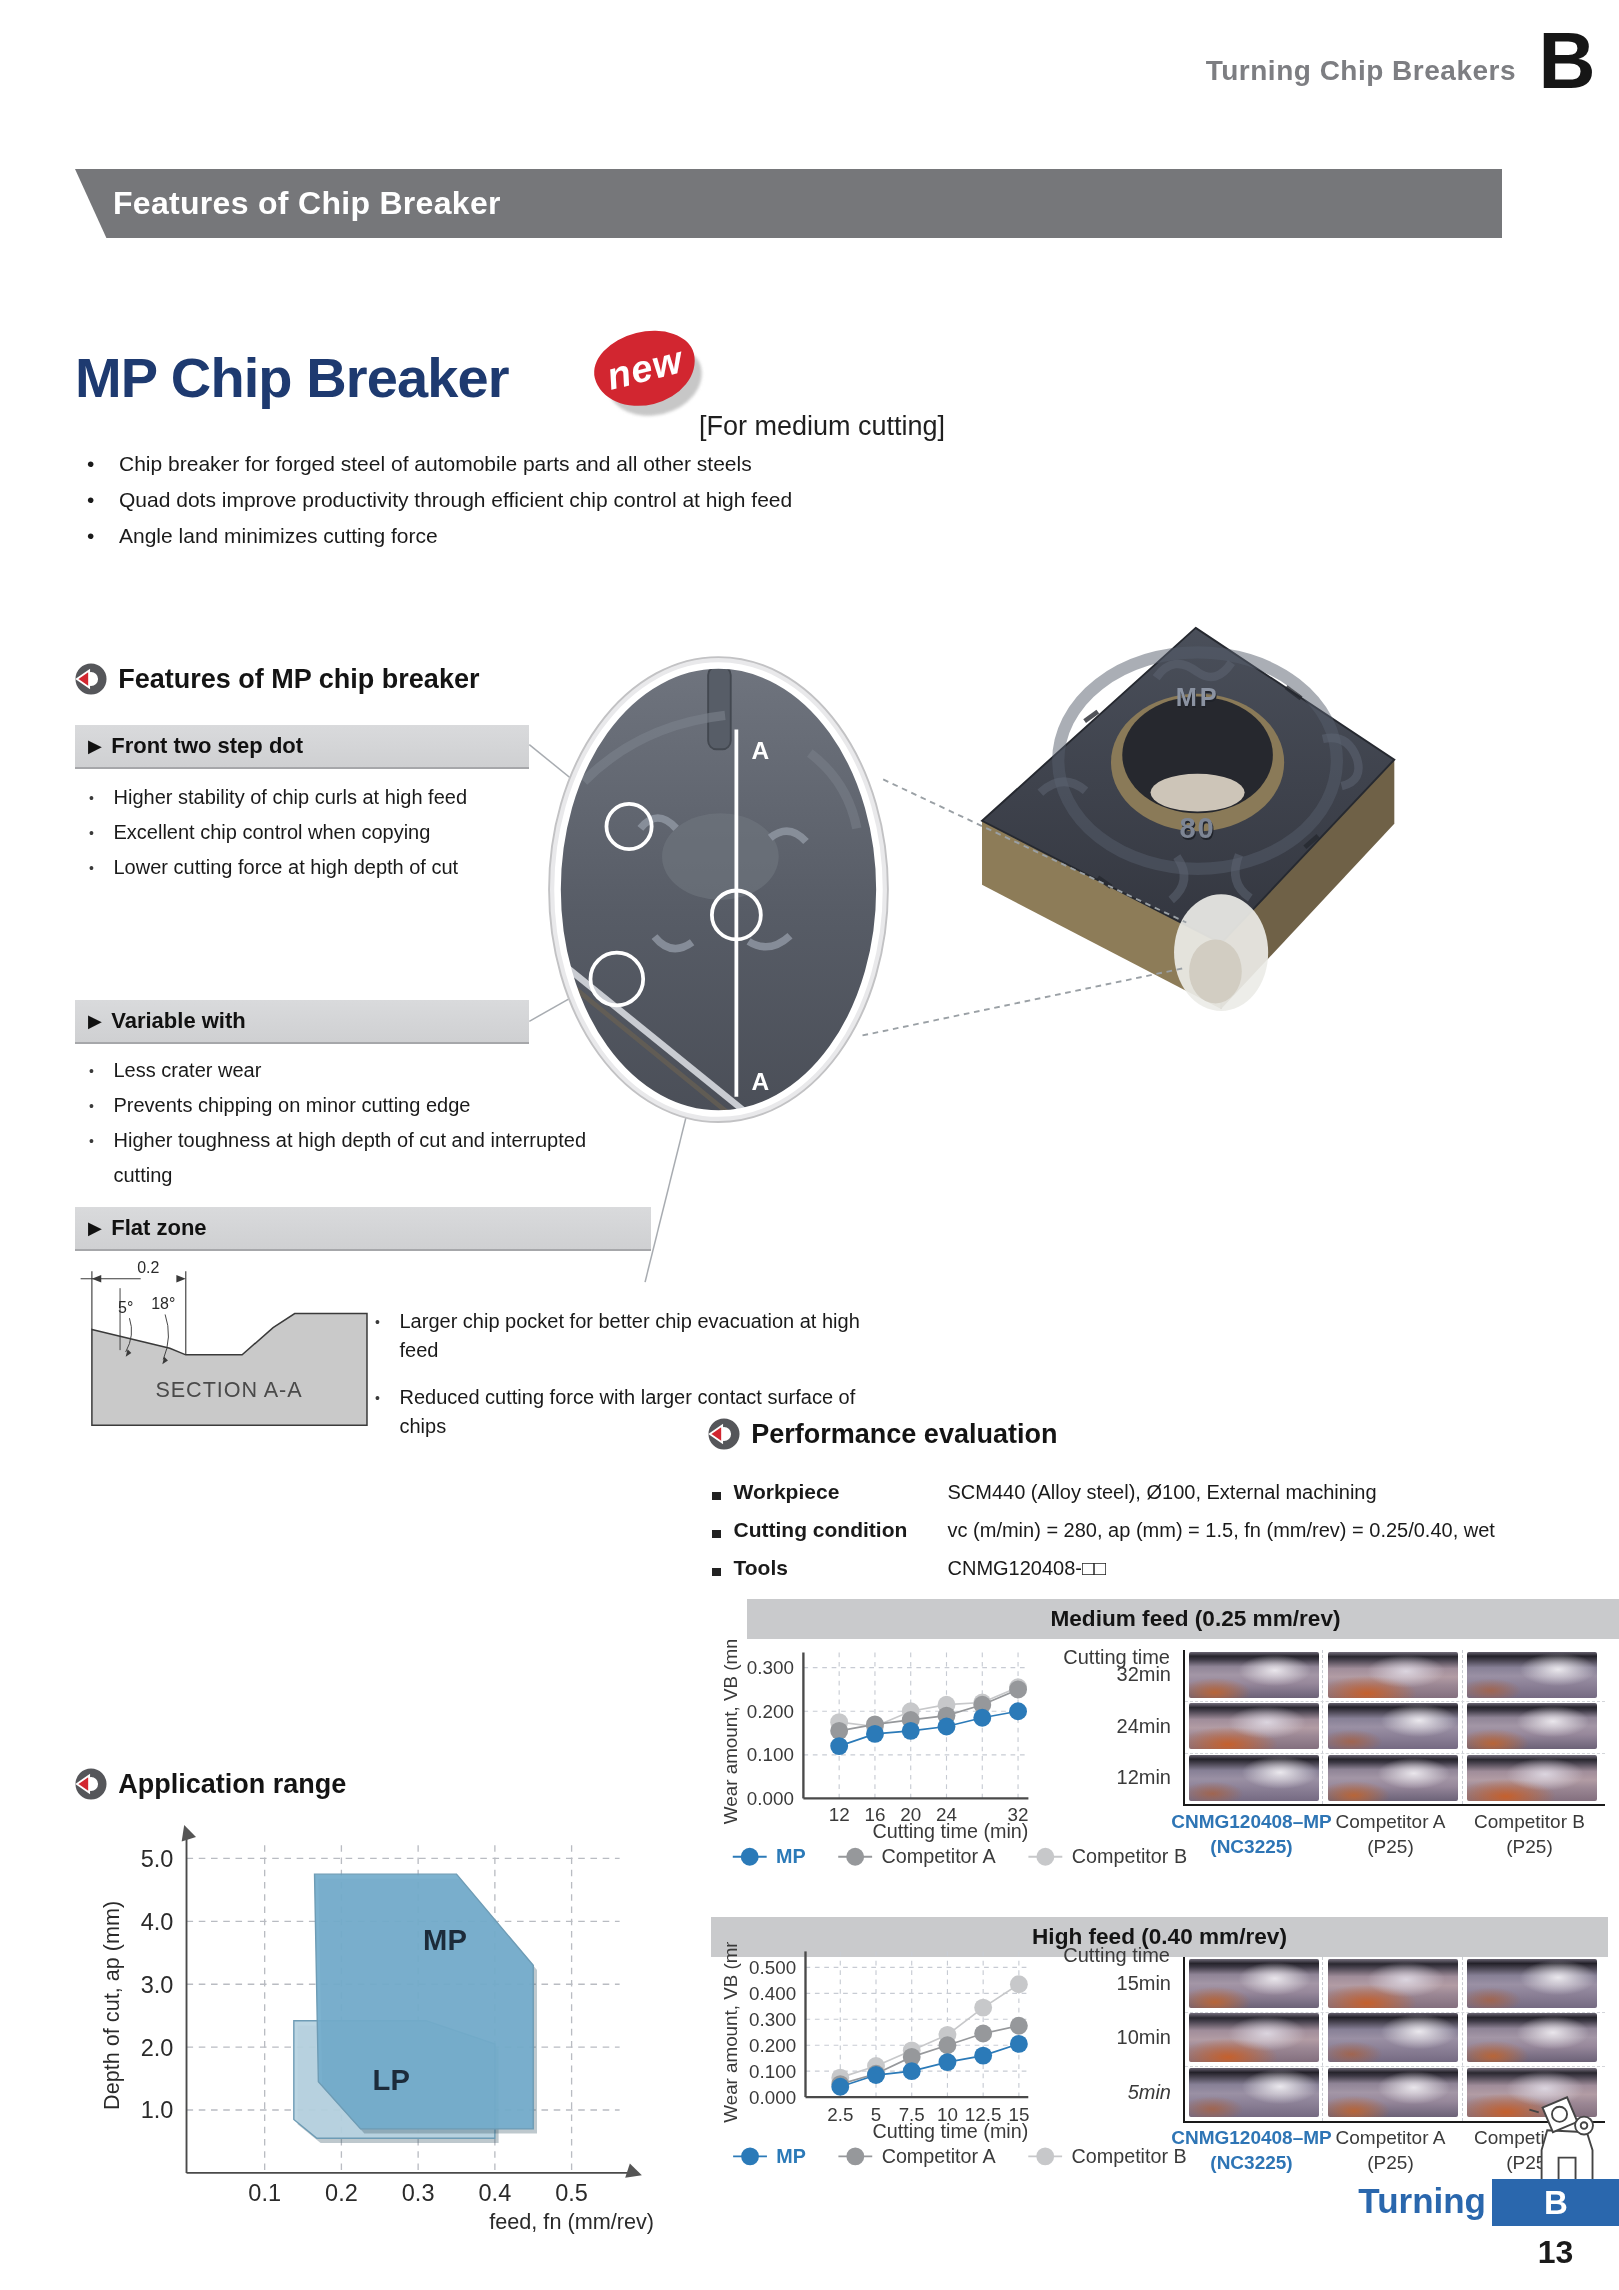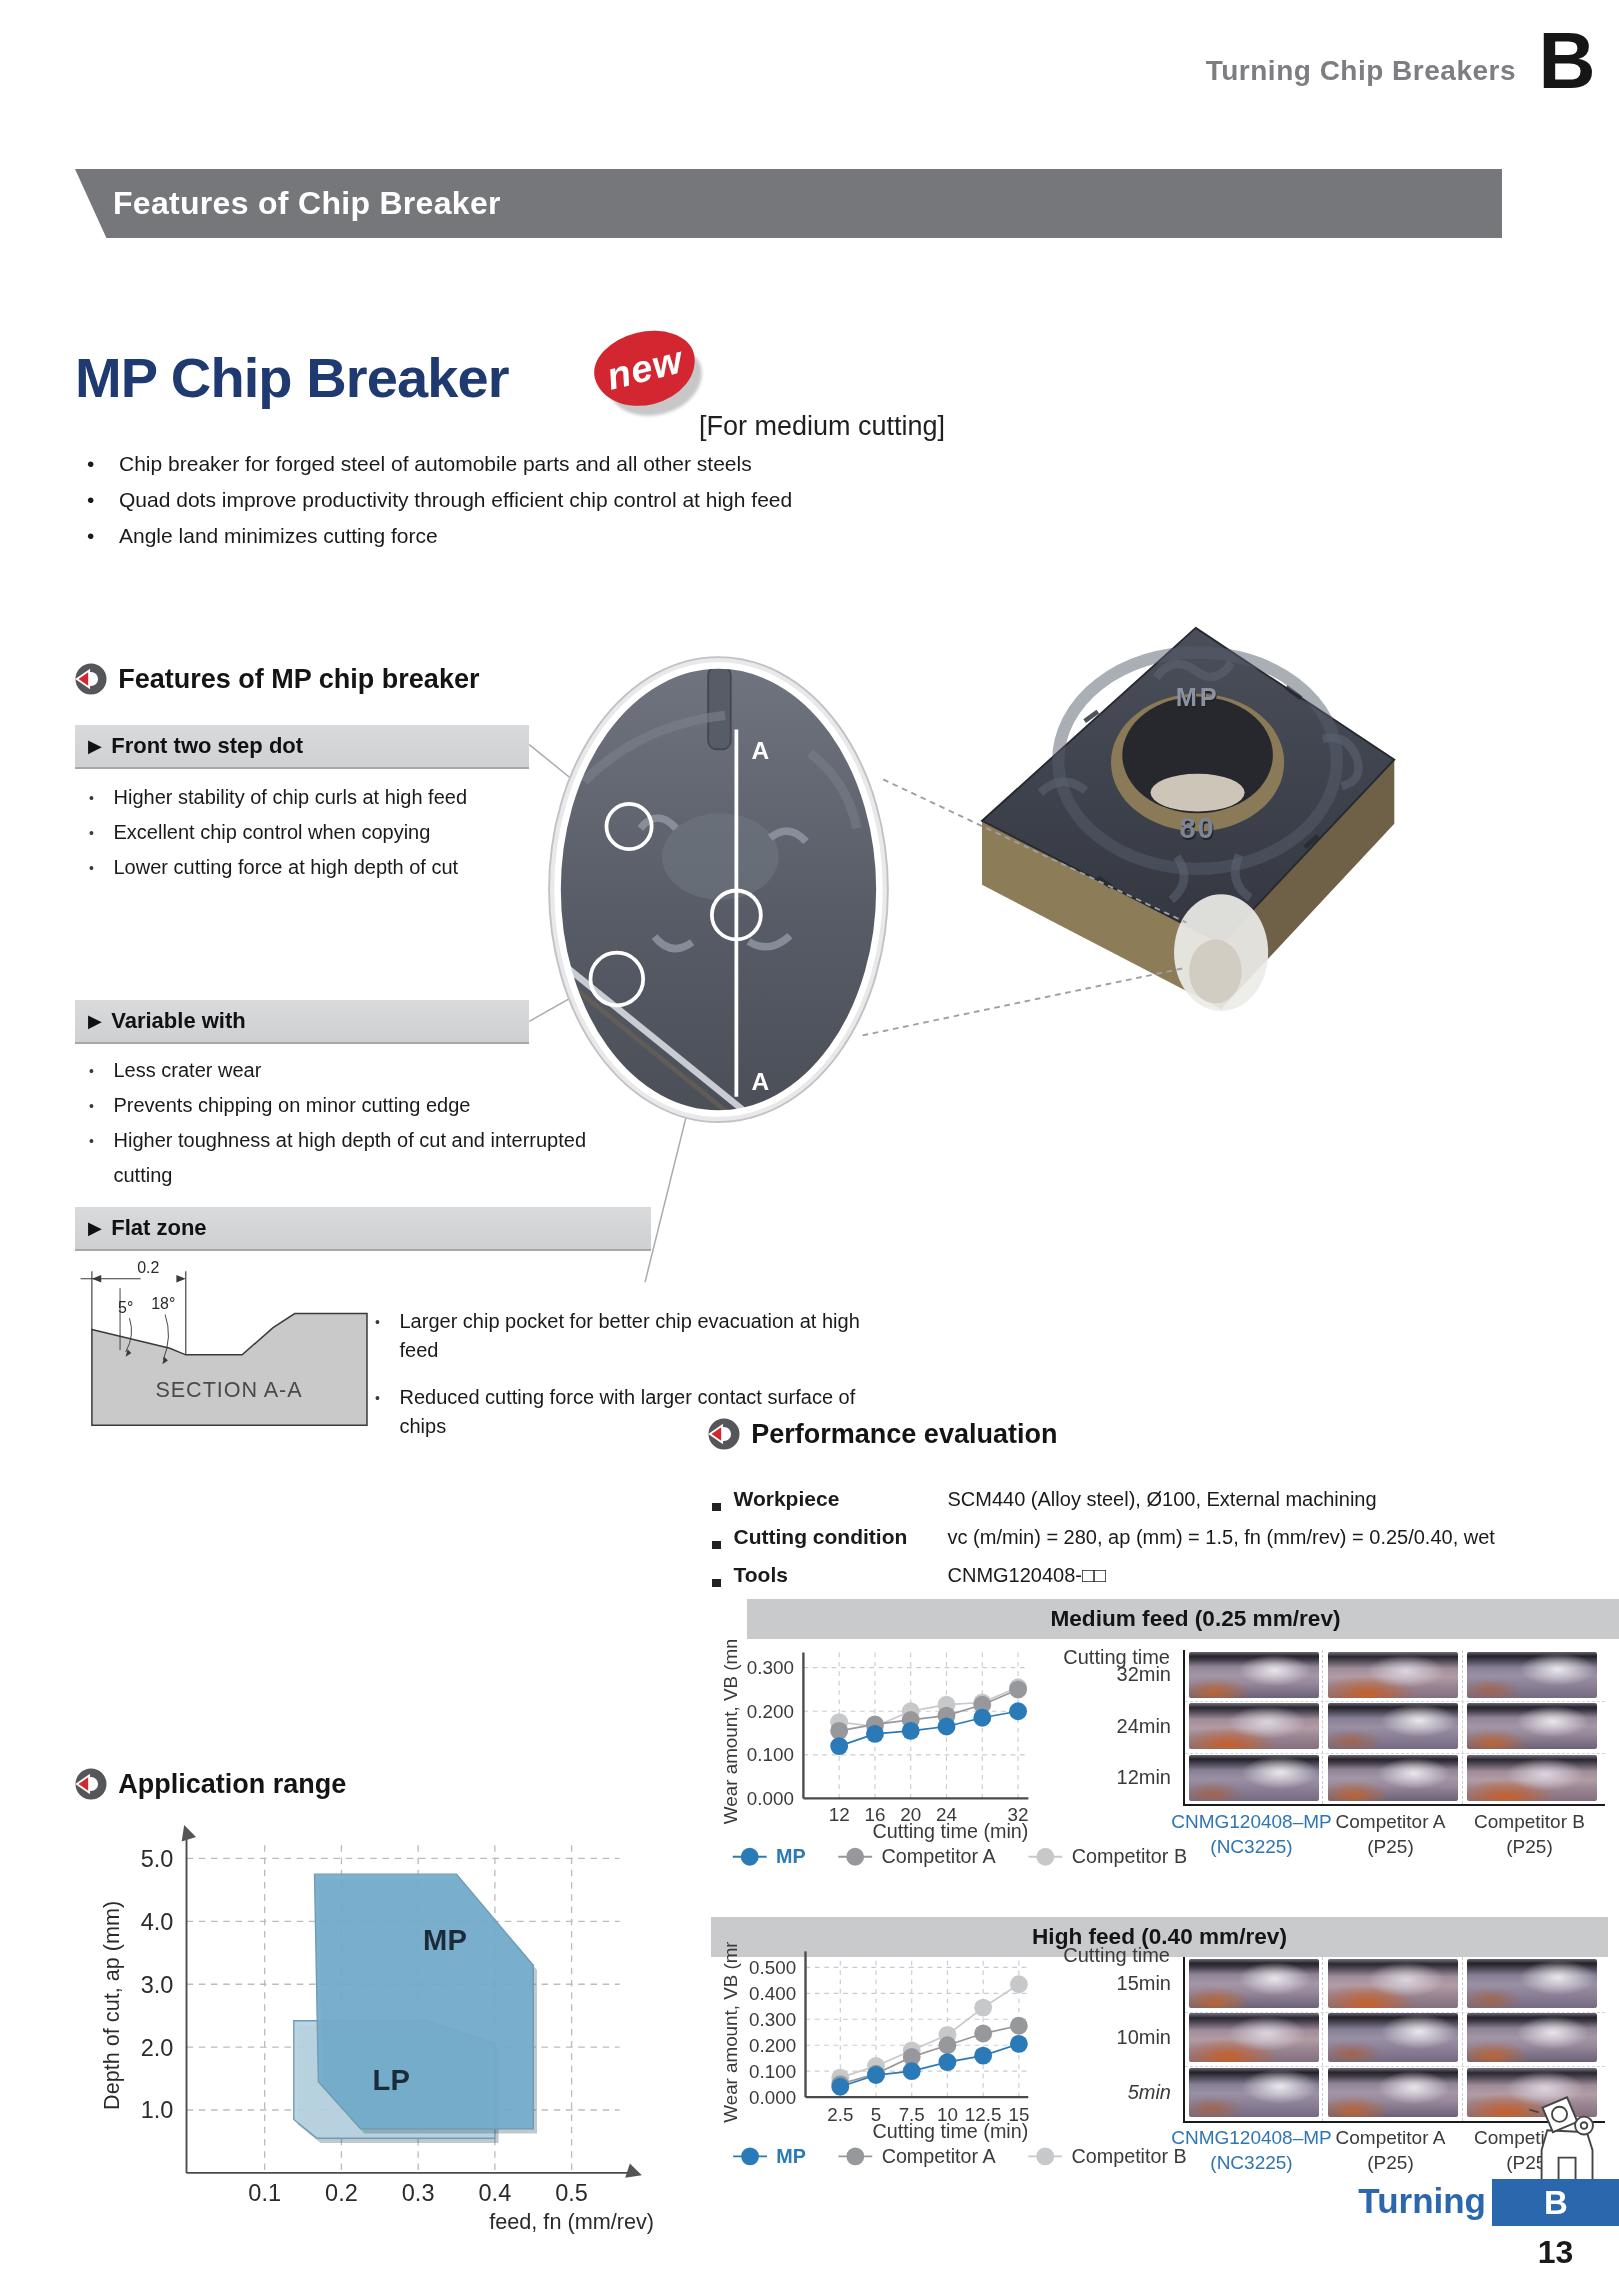--- a/index.html
+++ b/index.html
@@ -53,21 +53,21 @@
   .label-box{background:linear-gradient(180deg,#d9dadc,#cfd0d2);border-bottom:2.8px solid #a6a7aa;
              display:flex;align-items:center;height:42px;}
   .label-box .tri{margin-left:13px;font-size:18px;color:#111;}
   .label-box .lbl{margin-left:9.4px;font-size:22px;font-weight:bold;color:#111;}
   .box-front{left:75px;top:725px;width:454px;}
   .box-variable{left:75px;top:1000px;width:454px;}
   .box-flat{left:75px;top:1207px;width:576px;}
 
   
   .perf-rows{left:712px;top:1473px;width:876px;}
-  .perf-row{display:flex;align-items:flex-end;height:38px;}
+  .perf-row{display:flex;align-items:center;height:38px;}
   .perf-row .sq{flex:0 0 8.5px;width:8.5px;height:8.5px;background:#222;margin-top:7.5px;}
   .perf-row .lab{flex:0 0 214px;padding-left:13px;font-size:21px;font-weight:bold;}
   .perf-row .val{font-size:20px;padding-top:0.9px;}
 
   
   .feed-bar{left:711px;width:897px;height:40px;background:#c9cacc;text-align:center;
             line-height:40px;font-size:22.6px;font-weight:bold;color:#141414;}
   .bar-medium{top:1599px;margin-left:36px;}
   .bar-high{top:1917px;}
 
@@ -83,21 +83,21 @@
     radial-gradient(55% 55% at 30% 90%, rgba(200,95,40,.95), rgba(200,95,40,0) 70%),
     linear-gradient(180deg,#76707e 0%,#2a2830 10%,#4a4450 18%,#a08d9a 36%,#b29ca4 54%,#9b8794 72%,#836f7e 100%);}
   .pv2{background:
     radial-gradient(46% 56% at 70% 38%, rgba(240,238,242,.95), rgba(240,238,242,0) 64%),
     radial-gradient(40% 44% at 18% 84%, rgba(170,95,60,.75), rgba(170,95,60,0) 60%),
     linear-gradient(180deg,#66616f 0%,#232129 9%,#423e4a 17%,#878096 34%,#9a90a4 52%,#8d8298 70%,#756a82 100%);}
   .vsep{position:absolute;border-left:1.9px dashed #c9ccd2;top:0;}
   .hsep{position:absolute;border-top:1.9px dashed #d4d6da;left:0;}
   .pg-label{position:absolute;text-align:right;font-size:20px;color:#3a3a3a;}
   .pg-caption{position:absolute;text-align:center;font-size:19px;color:#3a3a3a;line-height:24.5px;}
-  .pg-caption.hl{color:#2e75b5;font-weight:normal;}
+  .pg-caption.hl{color:#2e75b5;font-weight:bold;}
 
   
   .turning{left:1326px;top:2181px;width:160px;text-align:right;font-size:35px;font-weight:bold;
            color:#2a67ad;}
   .b-box{left:1492px;top:2179px;width:128px;height:47px;background:#2a67ad;display:flex;
          align-items:center;justify-content:center;}
   .b-box span{color:#fff;font-size:33px;font-weight:bold;}
   .page-num{left:1518px;top:2234px;width:75px;text-align:center;font-size:32px;font-weight:bold;}
 
   svg text{font-family:"Liberation Sans","DejaVu Sans",sans-serif;}

